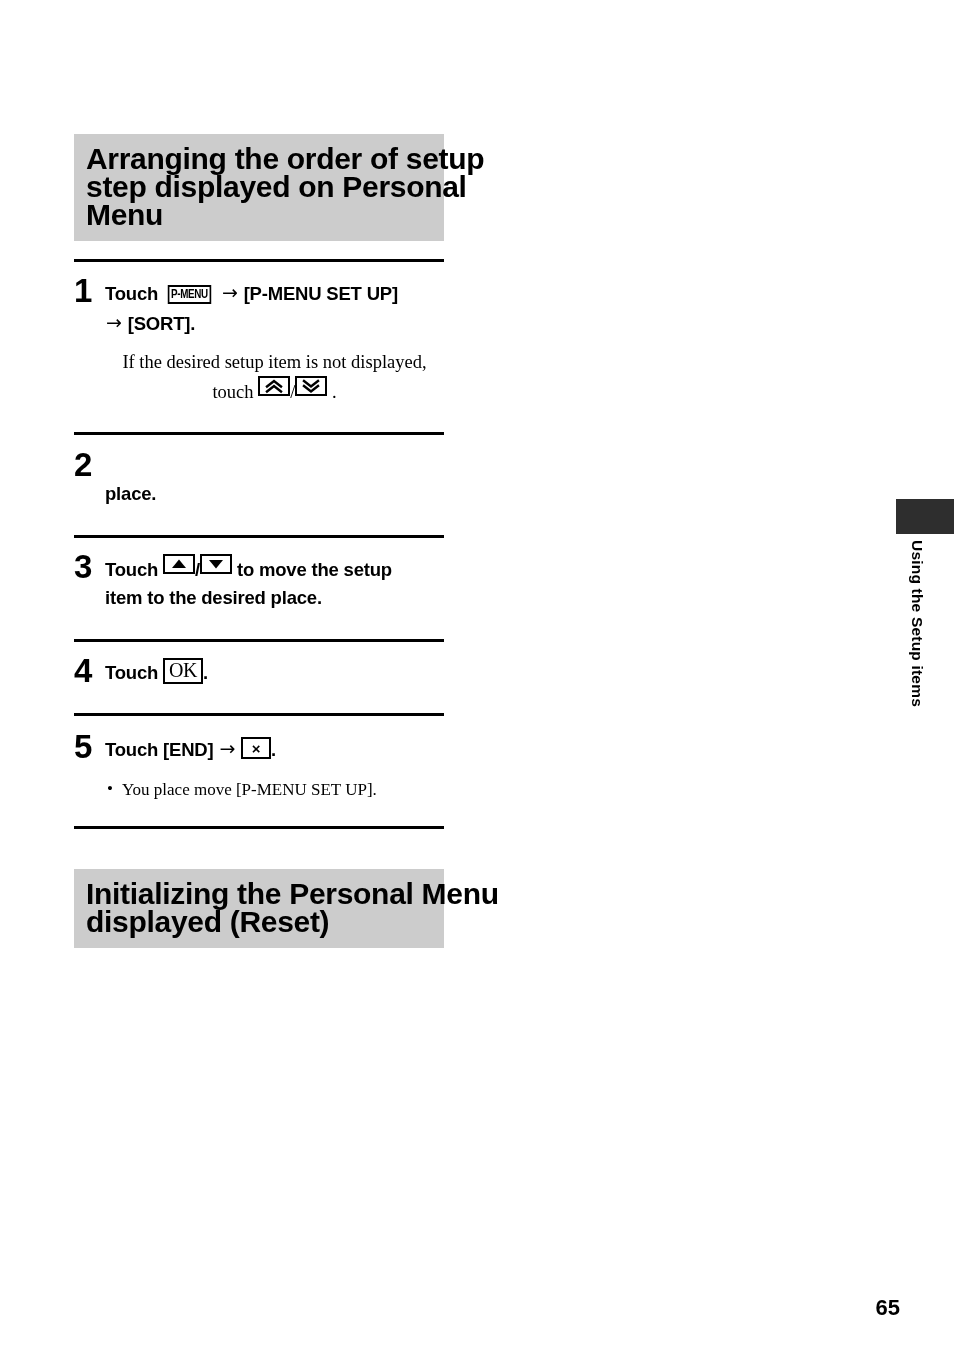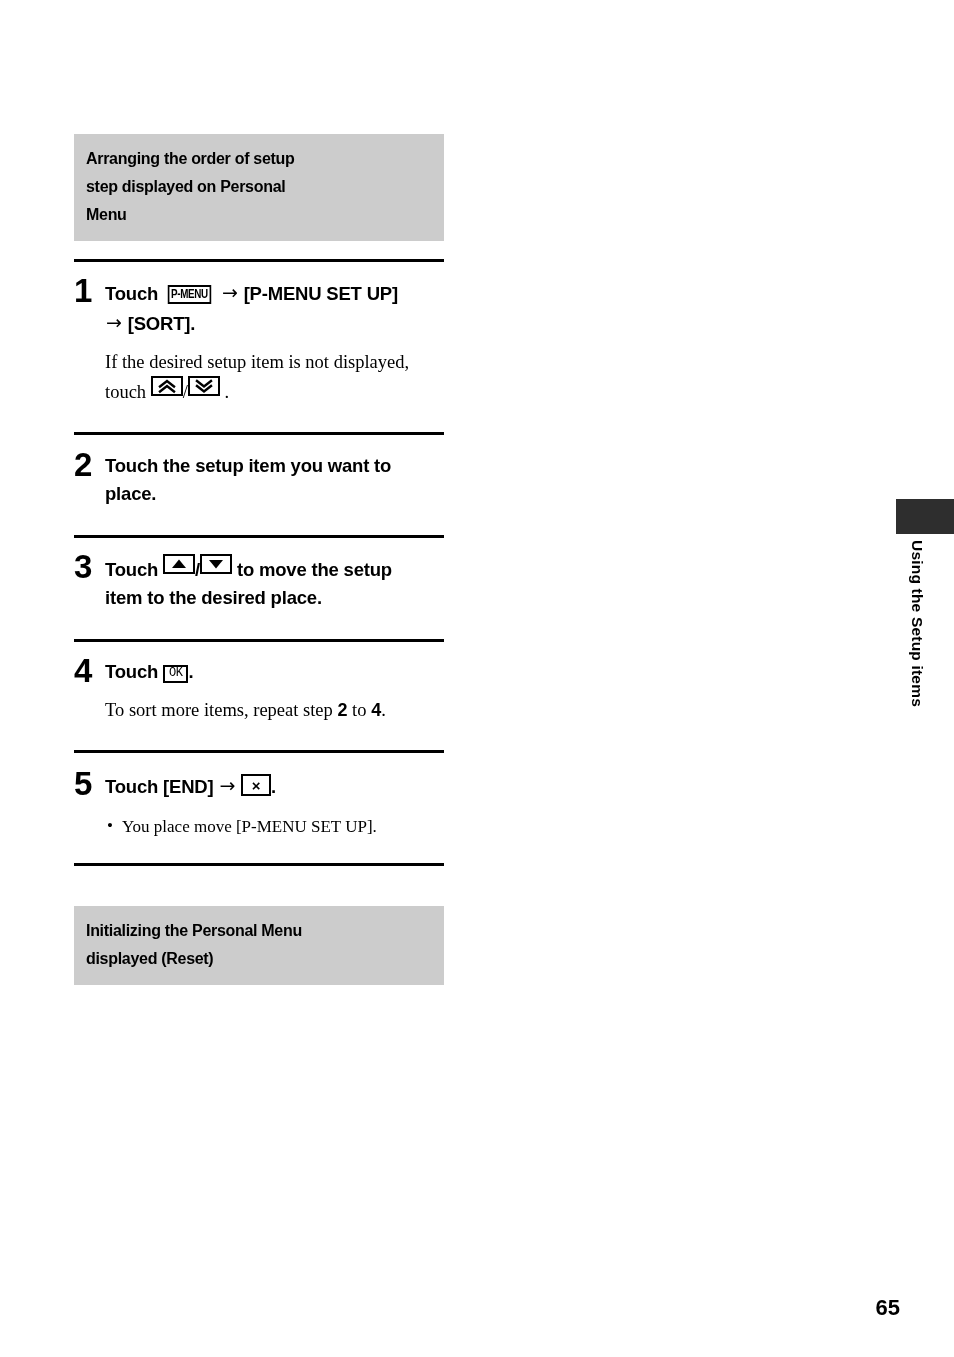--- a/index.html
+++ b/index.html
@@ -28,21 +28,21 @@
     left: 74px;
     top: 134px;
     width: 370px;
   }
 
   
   .section-head {
     background: #cccccc;
     font-family: "Liberation Sans", sans-serif;
     font-weight: bold;
-    font-size: 16px;
+    font-size: 30px;
     line-height: 28px;
     letter-spacing: -0.3px;
     padding: 11px 12px 12px 12px;
     box-sizing: border-box;
     width: 370px;
   }
   .section-head .line { display: block; white-space: nowrap; }
 
   
   .rule {
@@ -71,20 +71,21 @@
     font-weight: bold;
     font-size: 18.5px;
     line-height: 28px;
     letter-spacing: -0.2px;
   }
   .step-body {
     font-family: "Liberation Serif", serif;
     font-size: 18.5px;
     line-height: 27px;
     margin-top: 11px;
+    text-align: center;
   }
   .bullet-line {
     font-family: "Liberation Serif", serif;
     font-size: 17px;
     line-height: 26px;
     margin-top: 13px;
     padding-left: 17px;
     position: relative;
   }
   .bullet-line .dot {
@@ -112,22 +113,22 @@
     font-family: "Liberation Sans", sans-serif;
     font-weight: bold;
     font-size: 12px;
     padding: 1px 2px 2px 2px;
     transform: scaleX(0.82);
     transform-origin: center;
     letter-spacing: -0.4px;
     min-width: 50px;
   }
   .key-ok {
-    font-family: Liberation Mono, monospace;
-    font-size: 12px;
+    font-family: Liberation Serif, serif;
+    font-size: 20px;
     font-weight: normal;
     padding: 0px 4px 2px 4px;
     letter-spacing: -0.5px;
   }
   .key-x {
     font-family: "Liberation Sans", sans-serif;
     font-size: 15px;
     width: 30px;
     height: 22px;
     line-height: 19px;
@@ -238,21 +239,21 @@
       </div>
     </div>
 
     <div style="height:26px"></div>
     <div class="rule"></div>
     <div style="height:17px"></div>
 
     <div class="step">
       <div class="step-num">2</div>
       <div class="step-text">
-        <span>Touch the setup item you want to</span><br>
+        <br>
         <span>place.</span>
       </div>
     </div>
 
     <div style="height:27px"></div>
     <div class="rule"></div>
     <div style="height:16px"></div>
 
     <div class="step">
       <div class="step-num">3</div>
@@ -275,26 +276,20 @@
     <div style="height:27px"></div>
     <div class="rule"></div>
     <div style="height:16px"></div>
 
     <div class="step">
       <div class="step-num">4</div>
       <div class="step-text">
         <span>Touch</span>
         <span class="key key-ok">OK</span><span>.</span>
       </div>
-      <div class="step-body">
-        <span>To sort more items, repeat step</span>
-        <span class="bold-inline">2</span>
-        <span>to</span>
-        <span class="bold-inline">4</span><span>.</span>
-      </div>
     </div>
 
     <div style="height:26px"></div>
     <div class="rule"></div>
     <div style="height:18px"></div>
 
     <div class="step">
       <div class="step-num">5</div>
       <div class="step-text">
         <span>Touch [END]</span>

